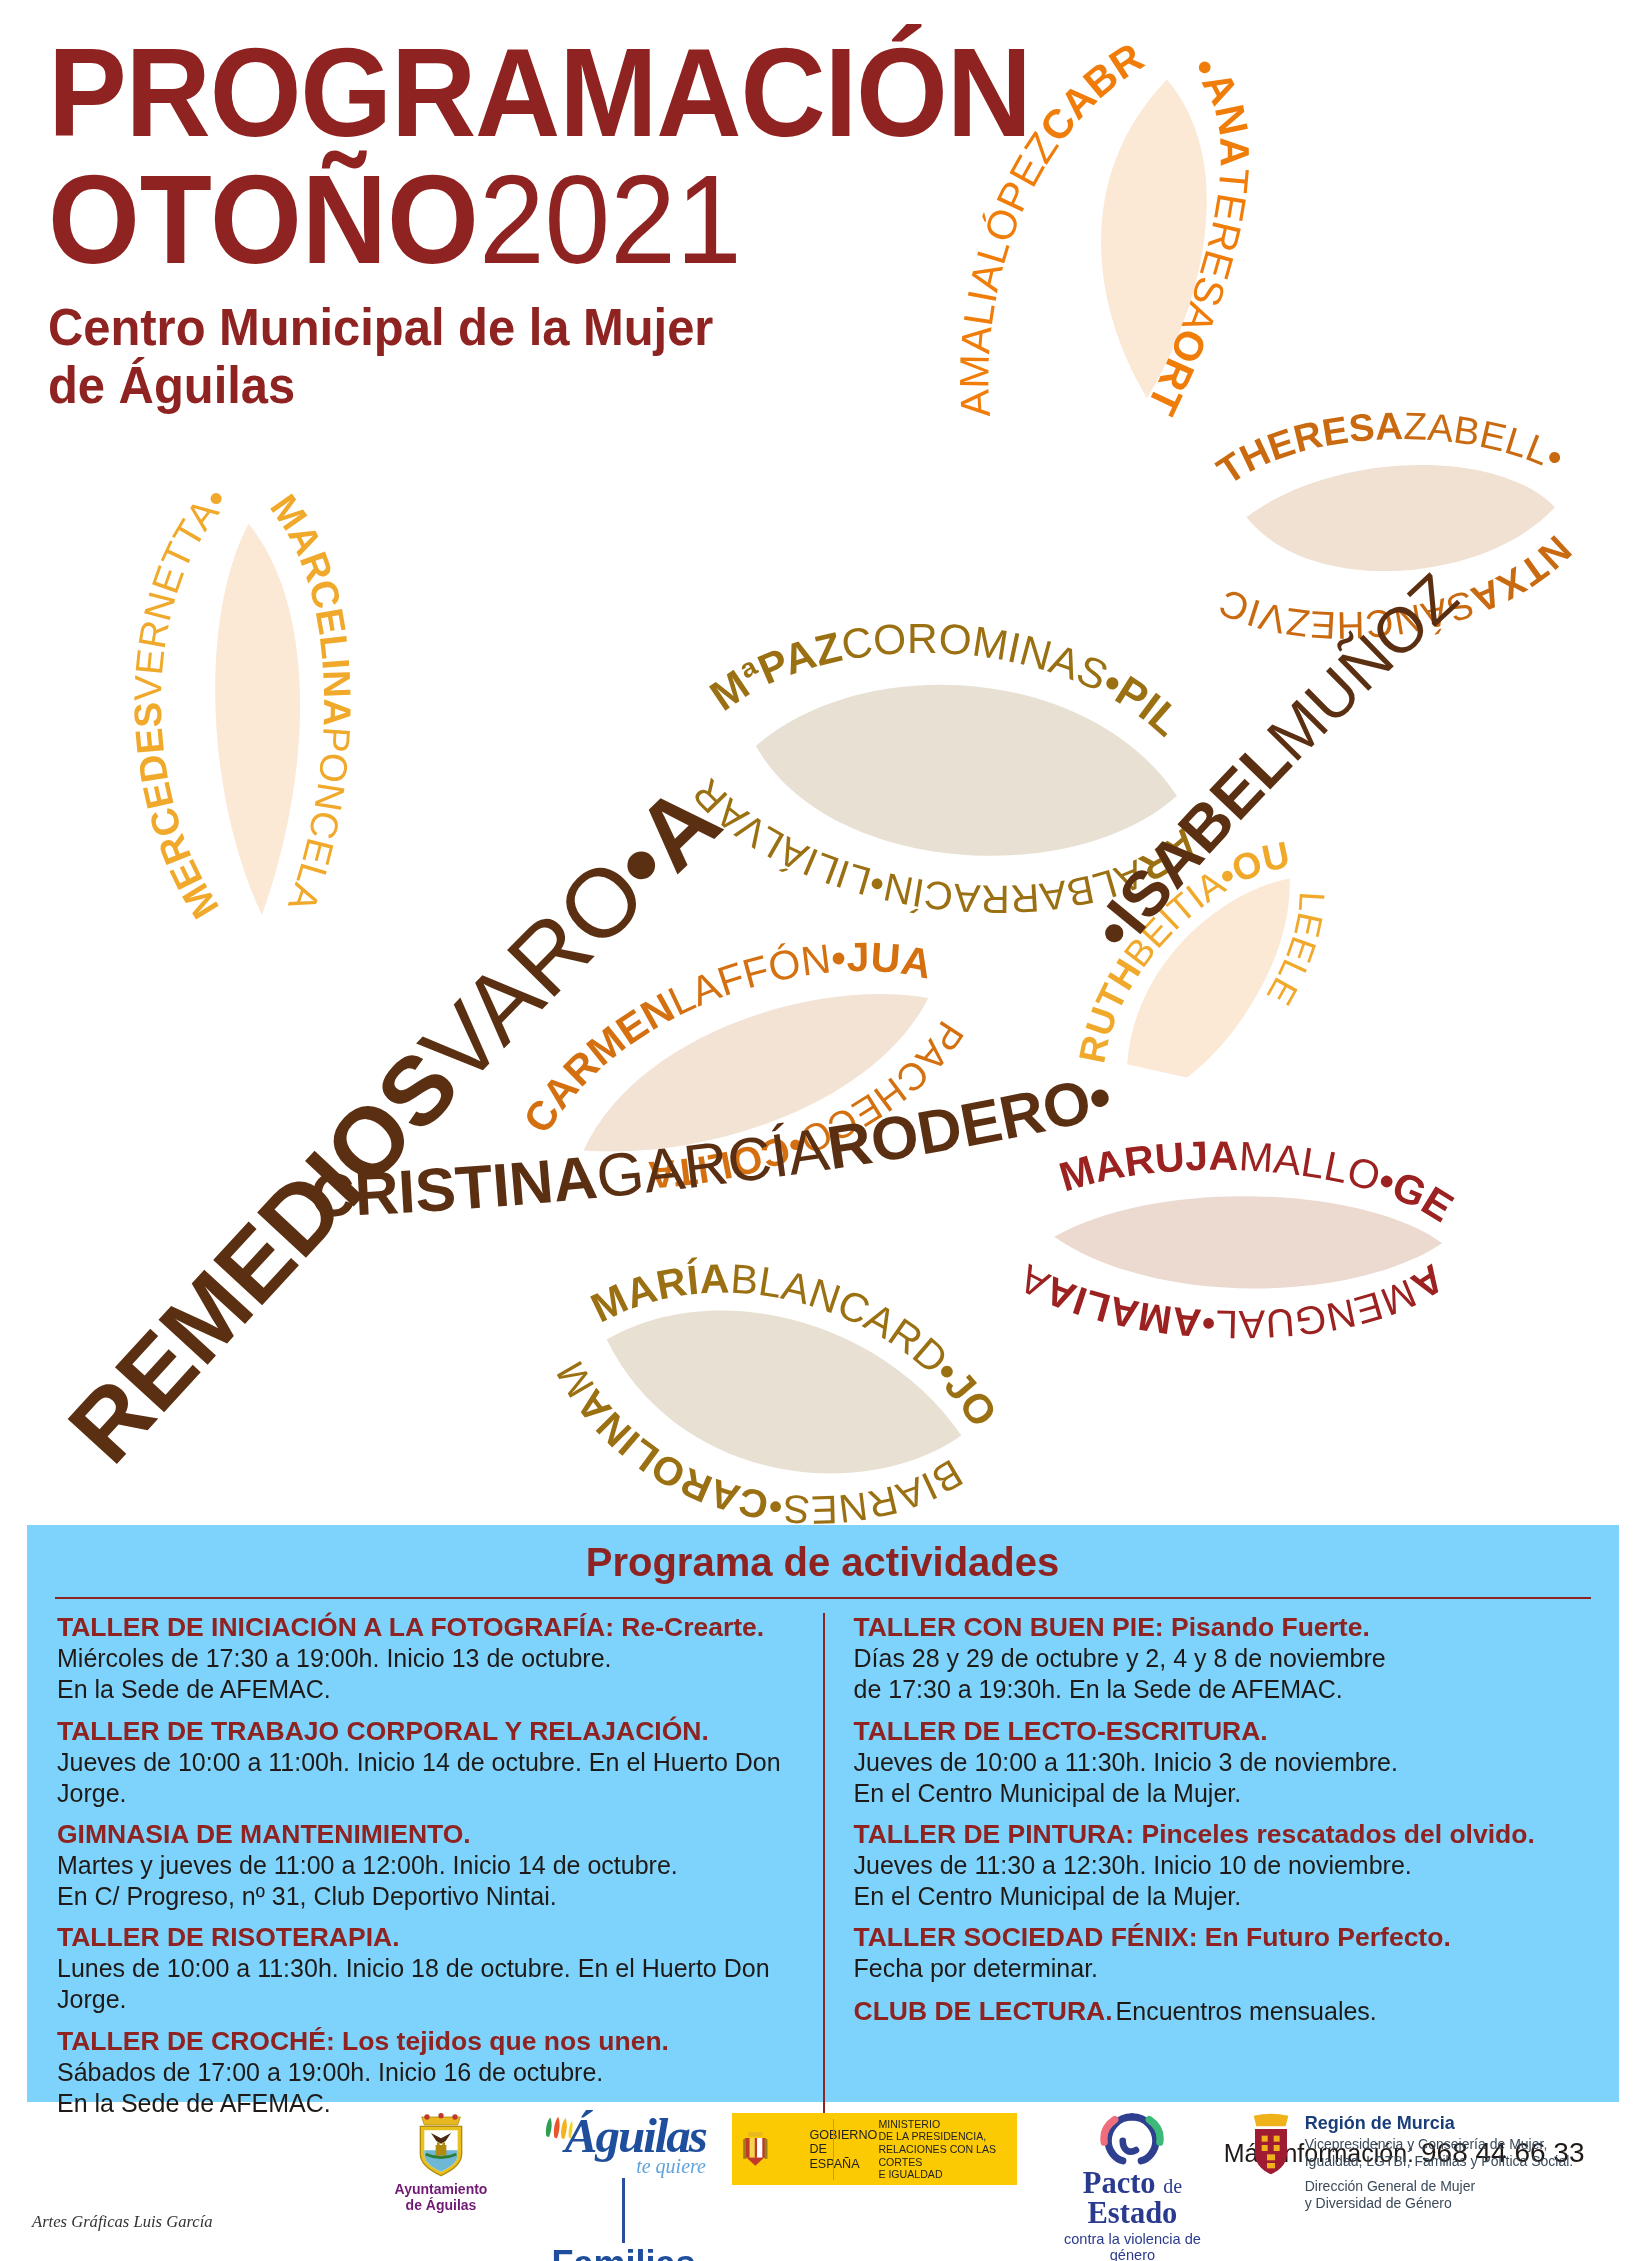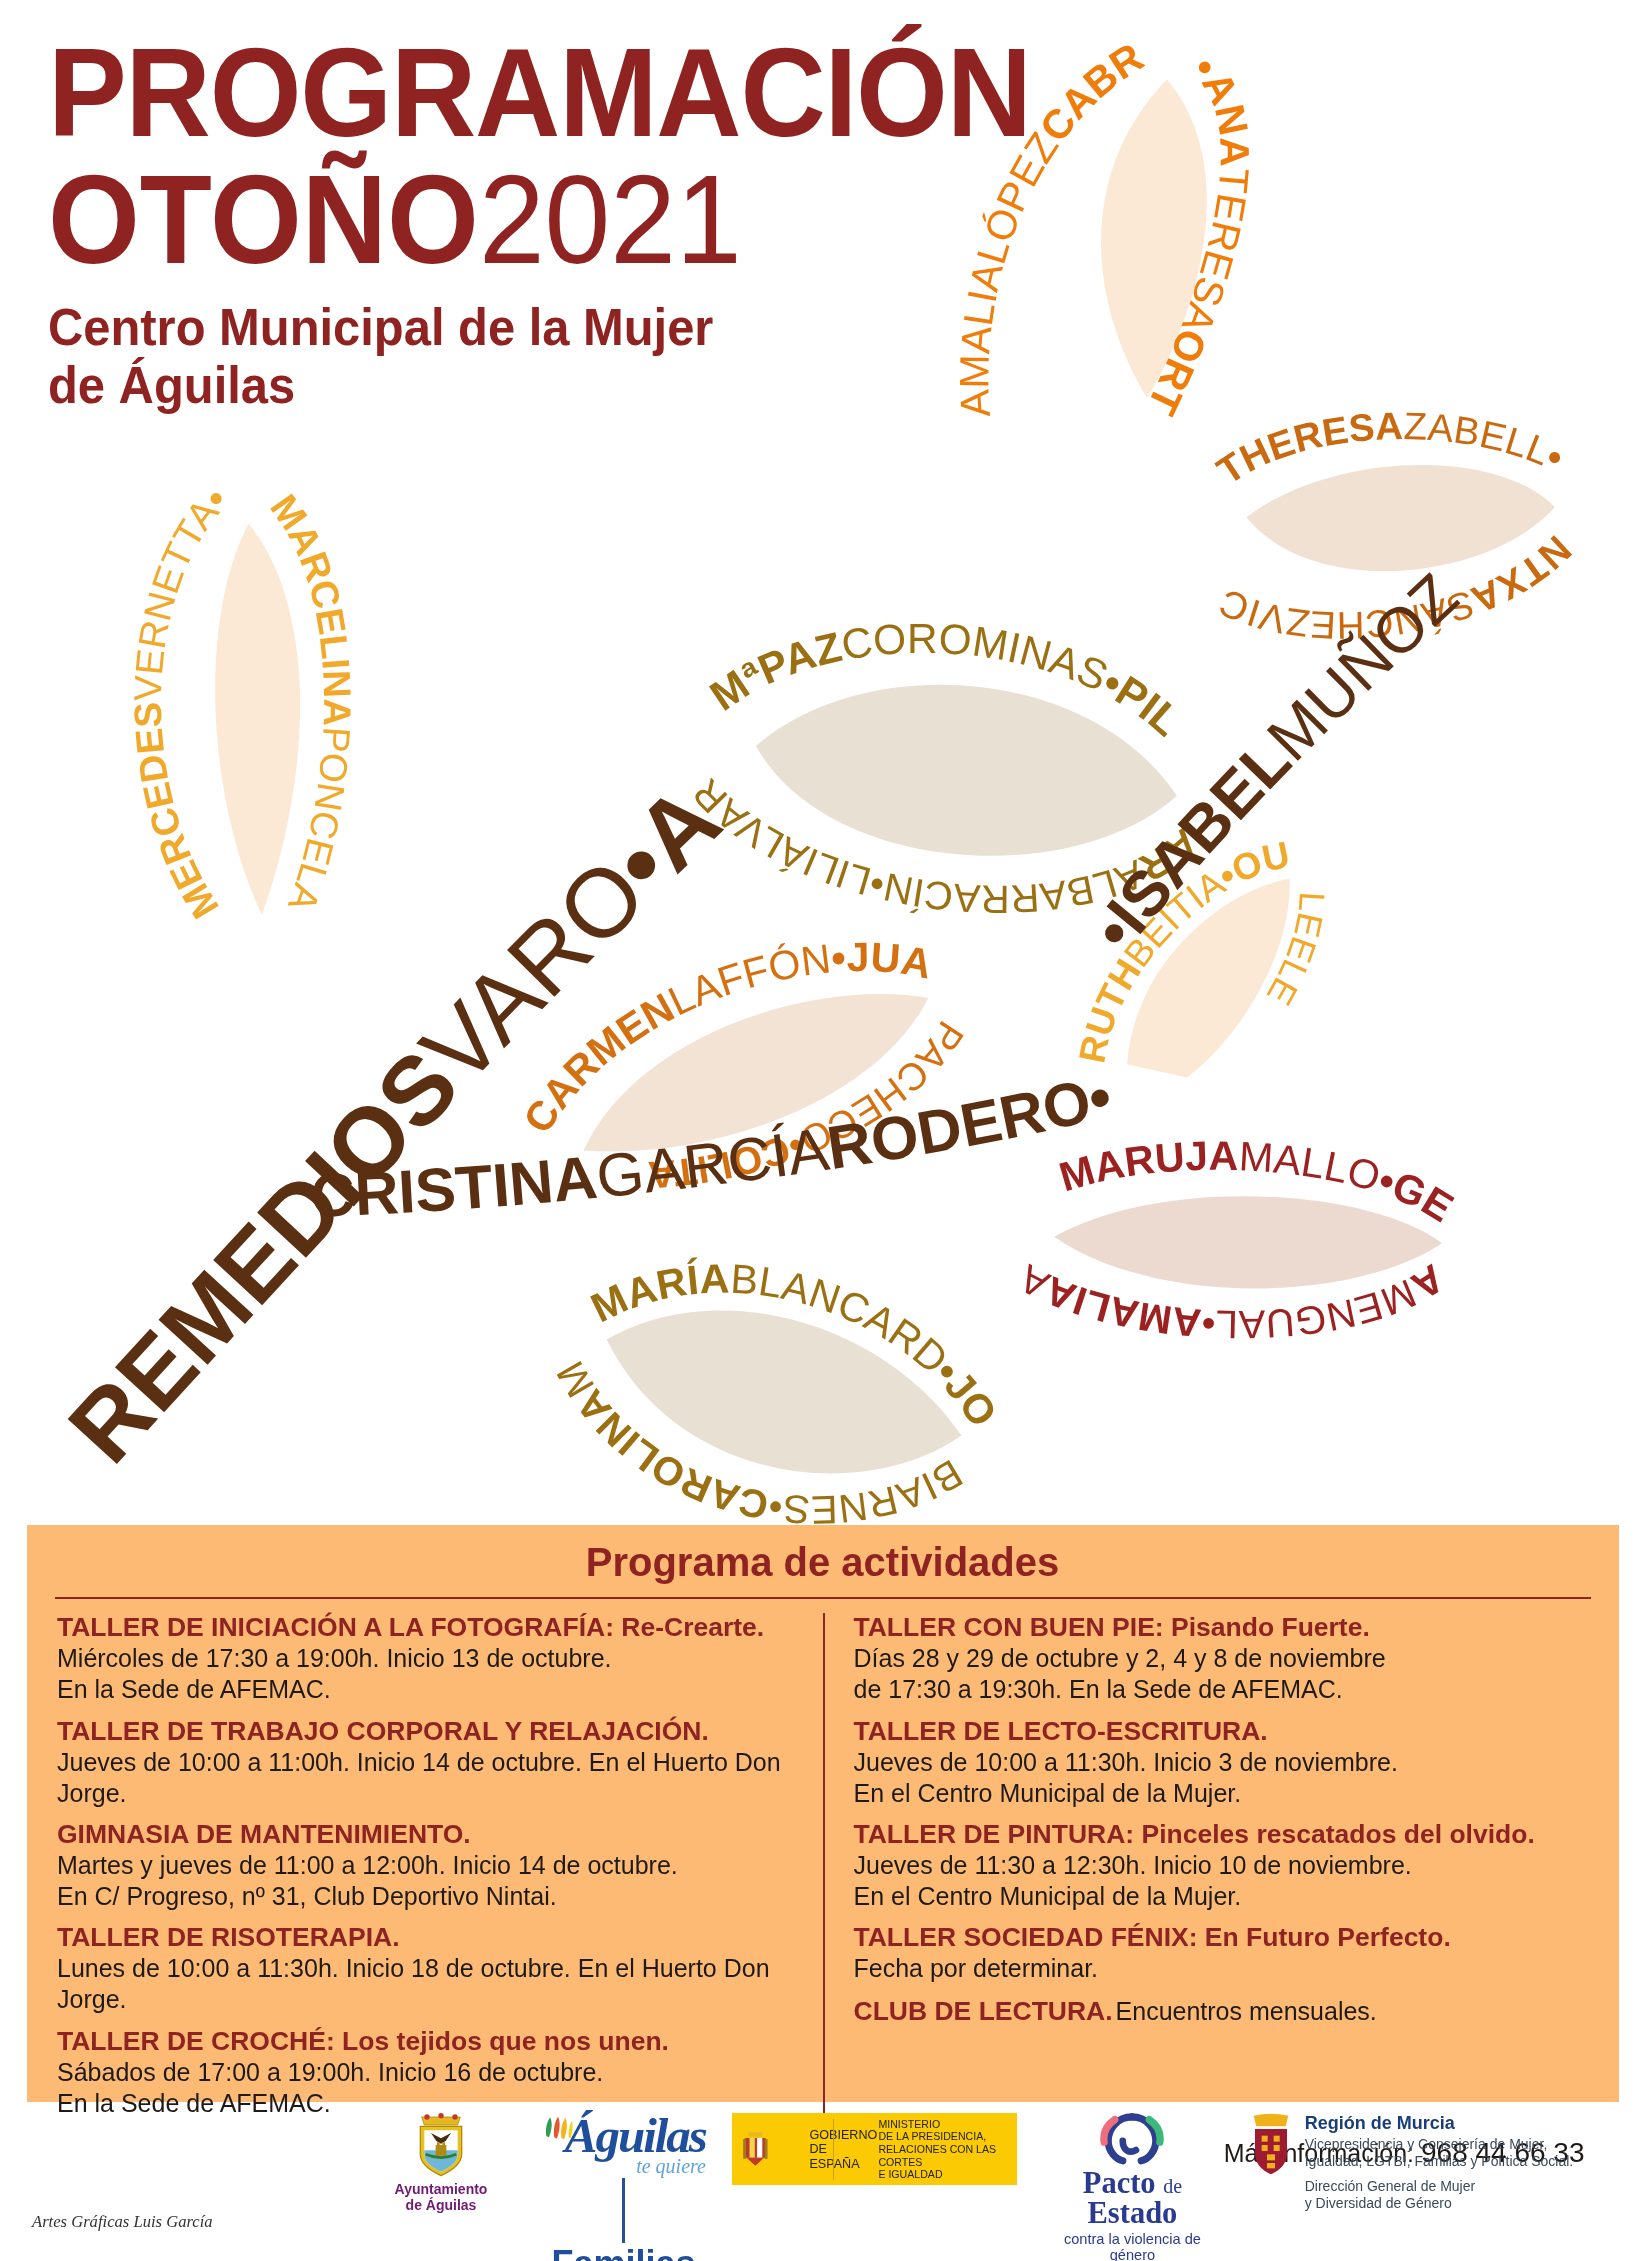--- a/index.html
+++ b/index.html
@@ -38,21 +38,21 @@
   }
 
   
   .art { position:absolute; left:0; top:0; width:1645px; height:1545px; z-index:10; }
   .art svg { display:block; }
 
   
   .program {
     position:absolute; left:26.5px; top:1525px;
     width:1592px; height:577px;
-    background:#fdba74; z-index:30;
+    background:#7dd3fc; z-index:30;
   }
   .program-title {
     text-align:center; color:#8f2321;
     font-family:"Liberation Sans Narrow","Liberation Sans", sans-serif;
     font-weight:bold; font-size:40px;
     padding-top:14.6px; letter-spacing:0px;
   }
   .rule { height:2px; background:#8f2321; margin:12px 28px 0 28px; }
   .cols { display:flex; padding:14.6px 30.5px 0 30.5px; gap:0px; }
   .col { width:50%; box-sizing:border-box; padding-right:36px; }

